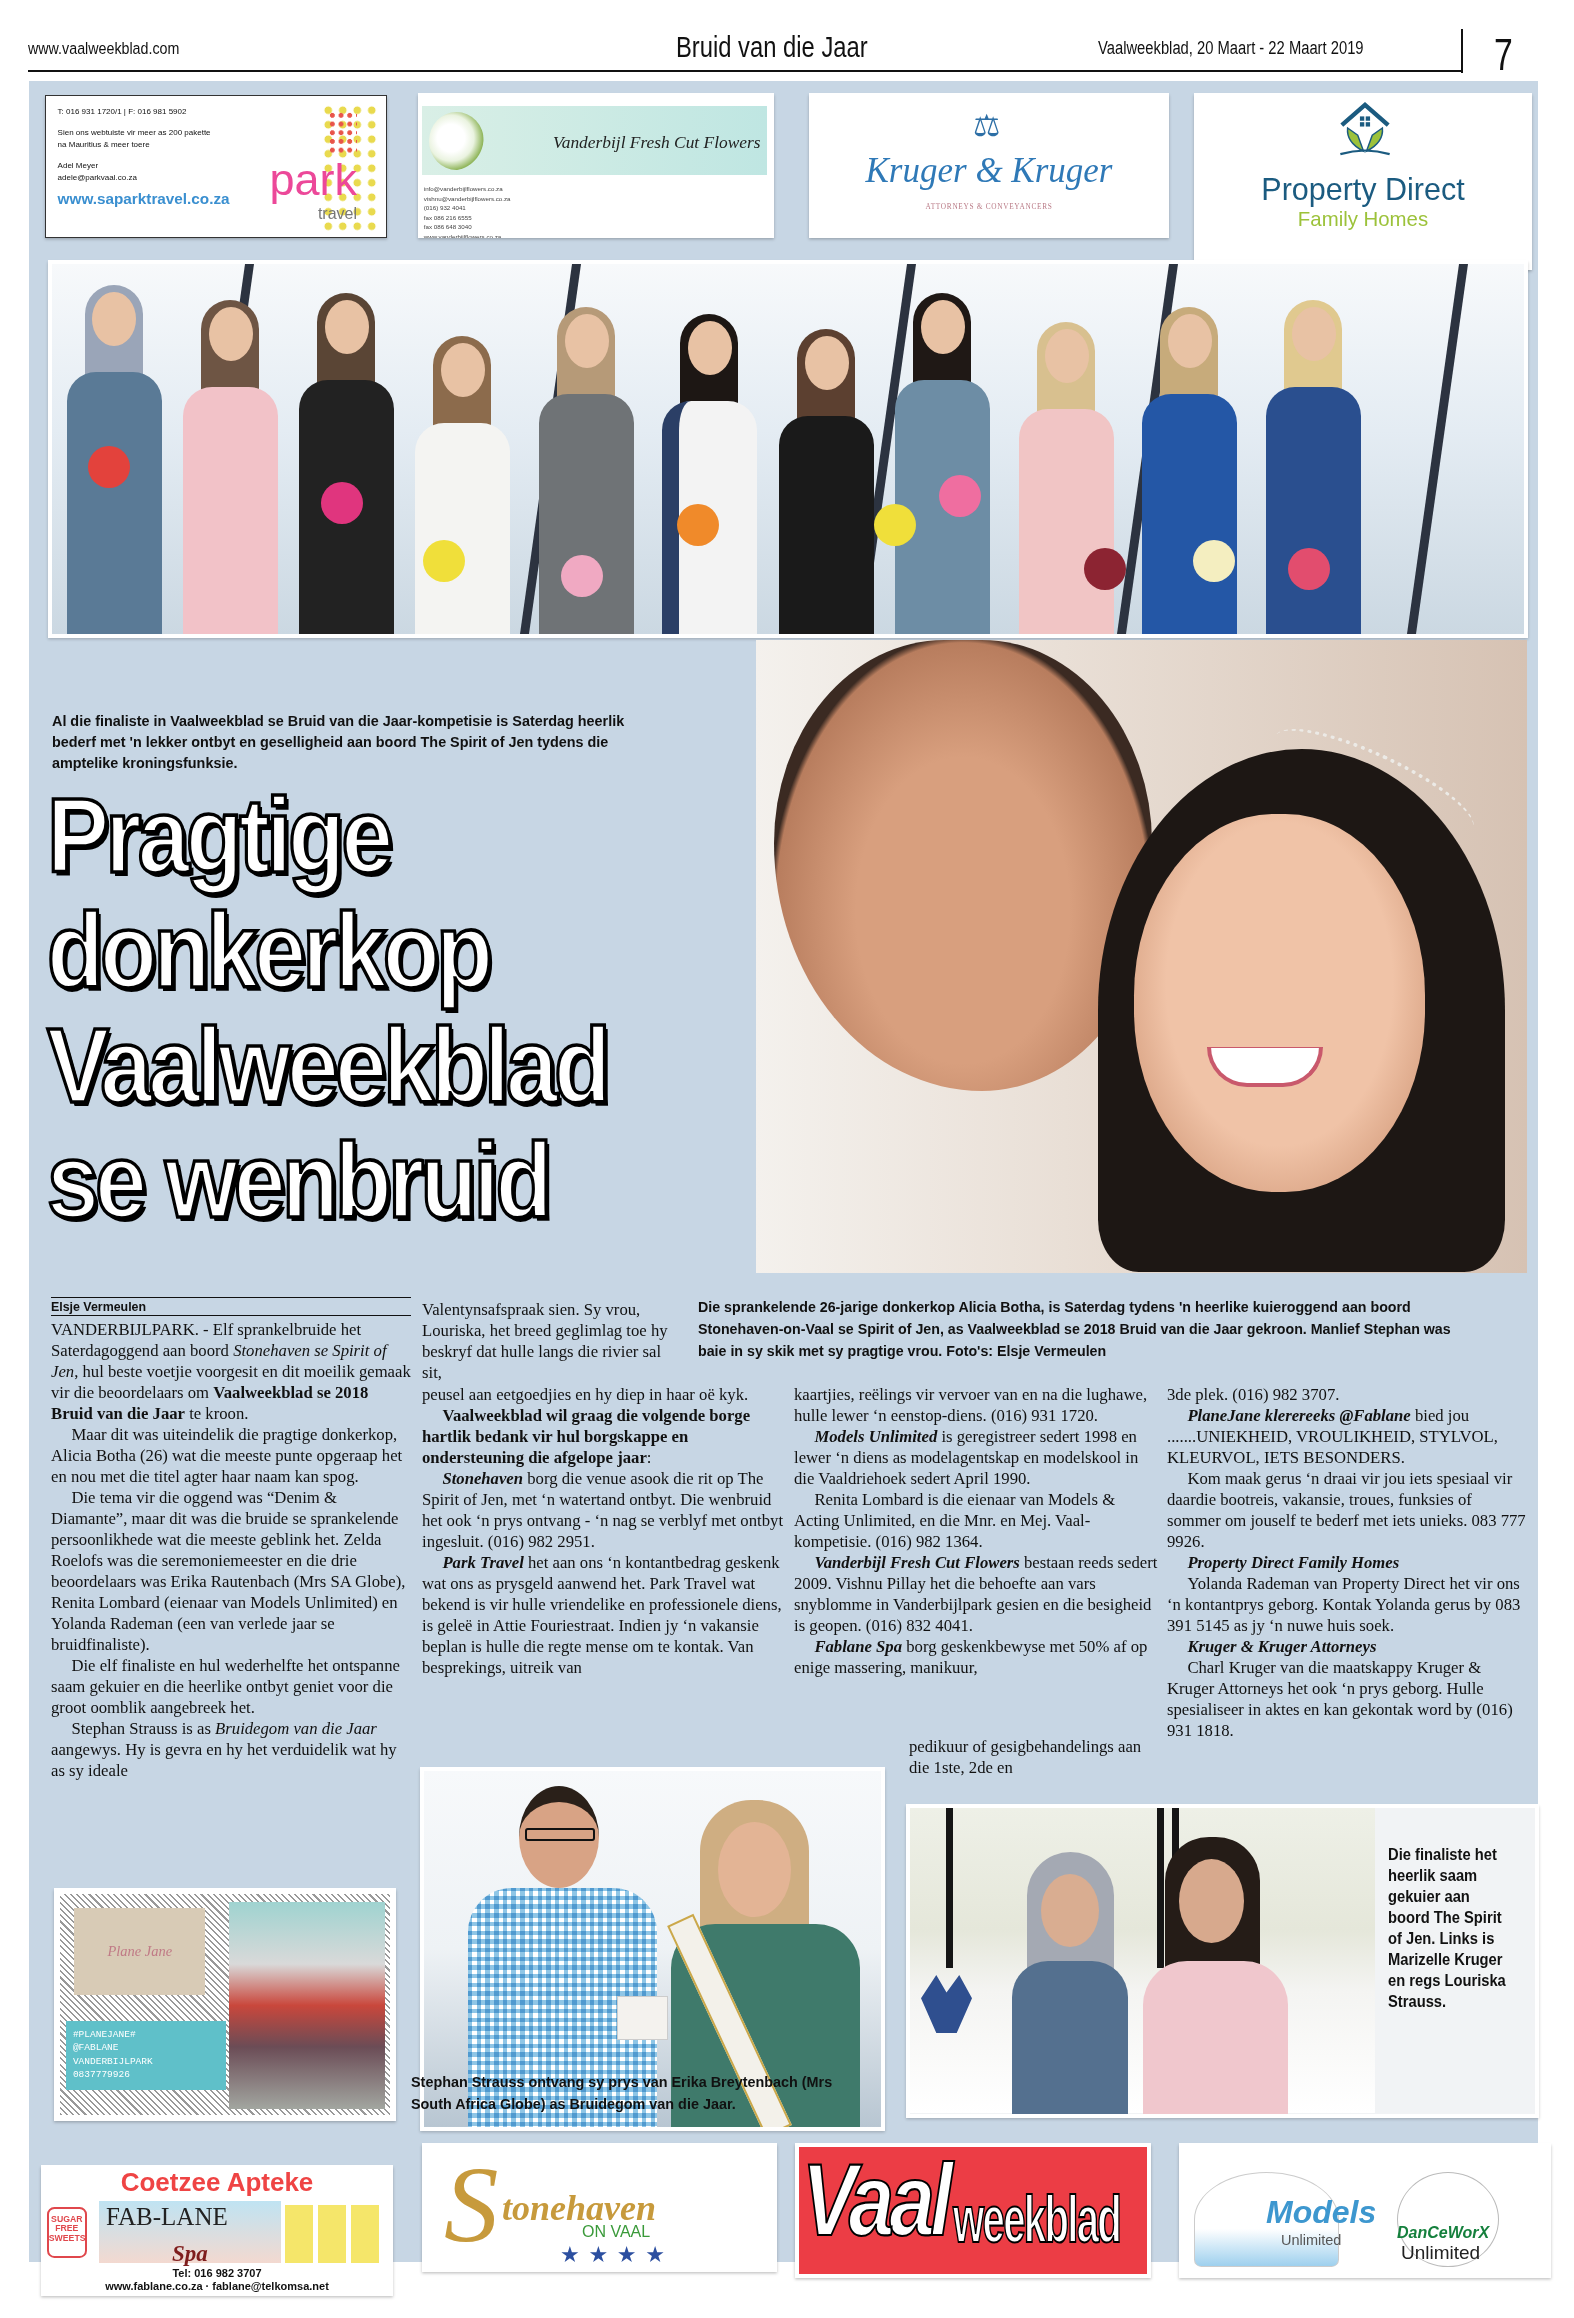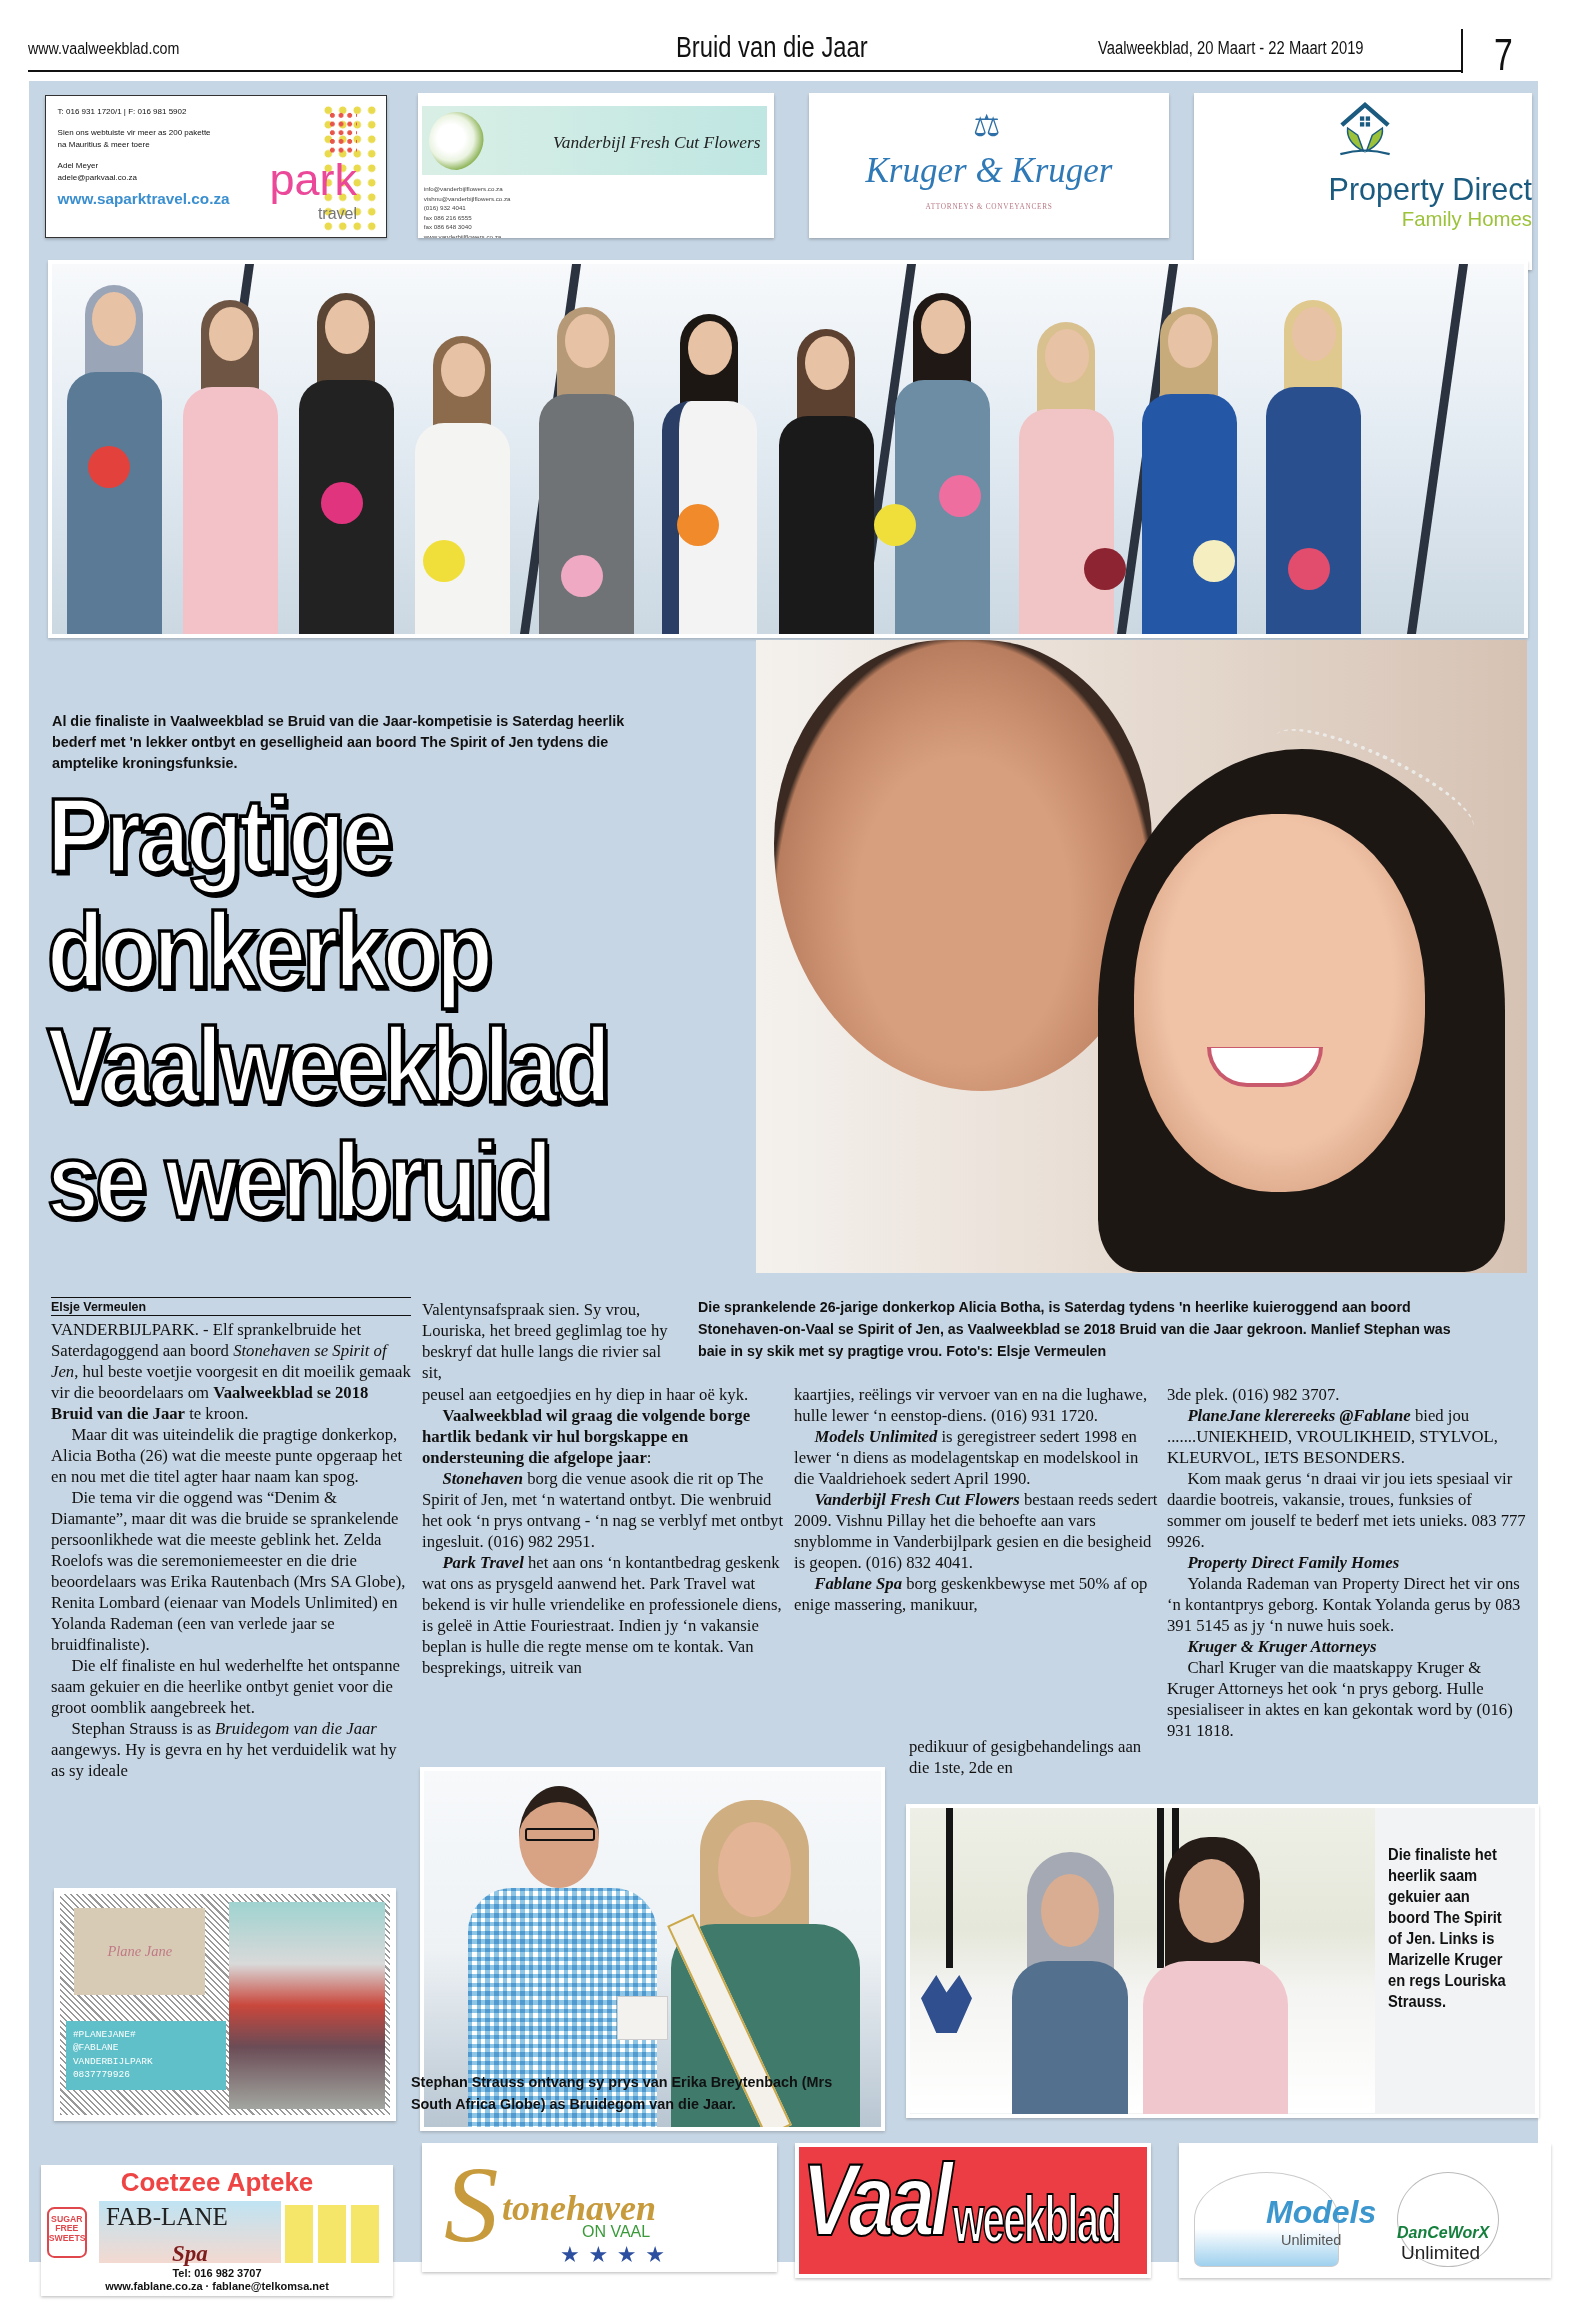--- a/index.html
+++ b/index.html
@@ -36,21 +36,21 @@
   .ad-flowers .flower { position: absolute; left: 7.3px; top: 5.8px; width: 55px; height: 58px; border-radius: 50%;
     background: radial-gradient(circle at 40% 45%, #fff 30%, #eaf3e0 50%, #8fb55a 70%, transparent 72%); }
   .ad-flowers .name { position: absolute; left: 135px; top: 40px; font: italic 17.4px "Liberation Serif", serif; color: #222; line-height: 1.1; }
   .ad-flowers .contacts { position: absolute; left: 5.8px; top: 91px; font-size: 6.2px; line-height: 1.55; color: #444; }
 
   .ad-kruger { left: 809px; top: 93px; width: 360px; height: 145px; text-align: center; }
   .ad-kruger .scale { position: absolute; left: 164px; top: 14.5px; font-size: 30.5px; color: #2d6fa6; }
   .ad-kruger .name { position: absolute; left: 0; width: 100%; top: 58px; font: italic 35px "Liberation Serif", serif; color: #2f79b7; }
   .ad-kruger .sub { position: absolute; left: 0; width: 100%; top: 109px; font: 7.3px "Liberation Serif", serif; color: #b97a86; letter-spacing: 0.7px; }
 
-  .ad-property { left: 1194px; top: 93px; width: 338px; height: 177px; font-family: "Liberation Sans", sans-serif; text-align: right; }
+  .ad-property { left: 1194px; top: 93px; width: 338px; height: 177px; font-family: "Liberation Sans", sans-serif; text-align: center; }
   .ad-property .house { position: absolute; left: 142px; top: 5.8px; width: 58px; height: 58px; }
   .ad-property .name { position: absolute; left: 0; width: 100%; top: 79px; font-size: 30.5px; color: #1b5b80; }
   .ad-property .sub { position: absolute; left: 0; width: 100%; top: 115px; font-size: 20.4px; color: #9cc23a; }
 
   
   .photo { position: absolute; background: #dfe6ec; overflow: hidden; box-shadow: 0 1.5px 2.9px rgba(0,0,0,0.2); }
   .group-photo { left: 48px; top: 260px; width: 1480px; height: 378px; background: linear-gradient(180deg,#f7f9fb 0%,#e4ecf3 45%,#cbd8e2 100%); border: 4.4px solid #fff; }
   .finalist { position: absolute; bottom: 0; width: 109px; border-radius: 51px 51px 0 0; }
   .finalist .head { position: absolute; left: 33px; top: 0; width: 44px; height: 54px; border-radius: 50%; background: #e8c2a4; }
   .finalist .hair { position: absolute; left: 25.4px; top: -7.3px; width: 58px; height: 102px; border-radius: 29px 29px 7.3px 7.3px; }
@@ -326,20 +326,21 @@
 <div class="col col2b">
   <p>peusel aan eetgoedjies en hy diep in haar oë kyk.</p>
   <p class="ind"><b>Vaalweekblad wil graag die volgende borge hartlik bedank vir hul borgskappe en ondersteuning die afgelope jaar</b><span>:</span></p>
   <p class="ind"><b><i>Stonehaven</i></b><span> borg die venue asook die rit op The Spirit of Jen, met ‘n watertand ontbyt. Die wenbruid het ook ‘n prys ontvang - ‘n nag se verblyf met ontbyt ingesluit. (016) 982 2951.</span></p>
   <p class="ind"><b><i>Park Travel</i></b><span> het aan ons ‘n kontantbe­drag geskenk wat ons as prysgeld aanwend het. Park Travel wat bekend is vir hulle vriendelike en professionele diens, is geleë in Attie Fouriestraat. Indien jy ‘n vakansie beplan is hulle die regte mense om te kontak. Van besprekings, uitreik van</span></p>
 </div>
 
 <div class="col col3">
   <p>kaartjies, reëlings vir vervoer van en na die lughawe, hulle lewer ‘n eenstop-diens. (016) 931 1720.</p>
   <p class="ind"><b><i>Models Unlimited</i></b><span> is geregistreer sedert 1998 en lewer ‘n diens as modelagentskap en modelskool in die Vaaldriehoek sedert April 1990.</span></p>
+  <p class="ind">Renita Lombard is die eienaar van Models &amp; Acting Unlimited, en die Mnr. en Mej. Vaal-kompetisie. (016) 982 1364.</p>
   <p class="ind"><b><i>Vanderbijl Fresh Cut Flowers</i></b><span> bestaan reeds sedert 2009. Vishnu Pillay het die behoefte aan vars snyblomme in Vander­bijlpark gesien en die besigheid is geopen. (016) 832 4041.</span></p>
   <p class="ind"><b><i>Fablane Spa</i></b><span> borg geskenkbewyse met 50% af op enige massering, manikuur,</span></p>
 </div>
 <div class="col col3b">
   <p>pedikuur of gesigbehande­lings aan die 1ste, 2de en</p>
 </div>
 
 <div class="col col4">
   <p>3de plek. (016) 982 3707.</p>
   <p class="ind"><b><i>PlaneJane klerereeks @Fablane</i></b><span> bied jou .......UNIEKHEID, VROULIKHEID, STYLVOL, KLEURVOL, IETS BESON­DERS.</span></p>

